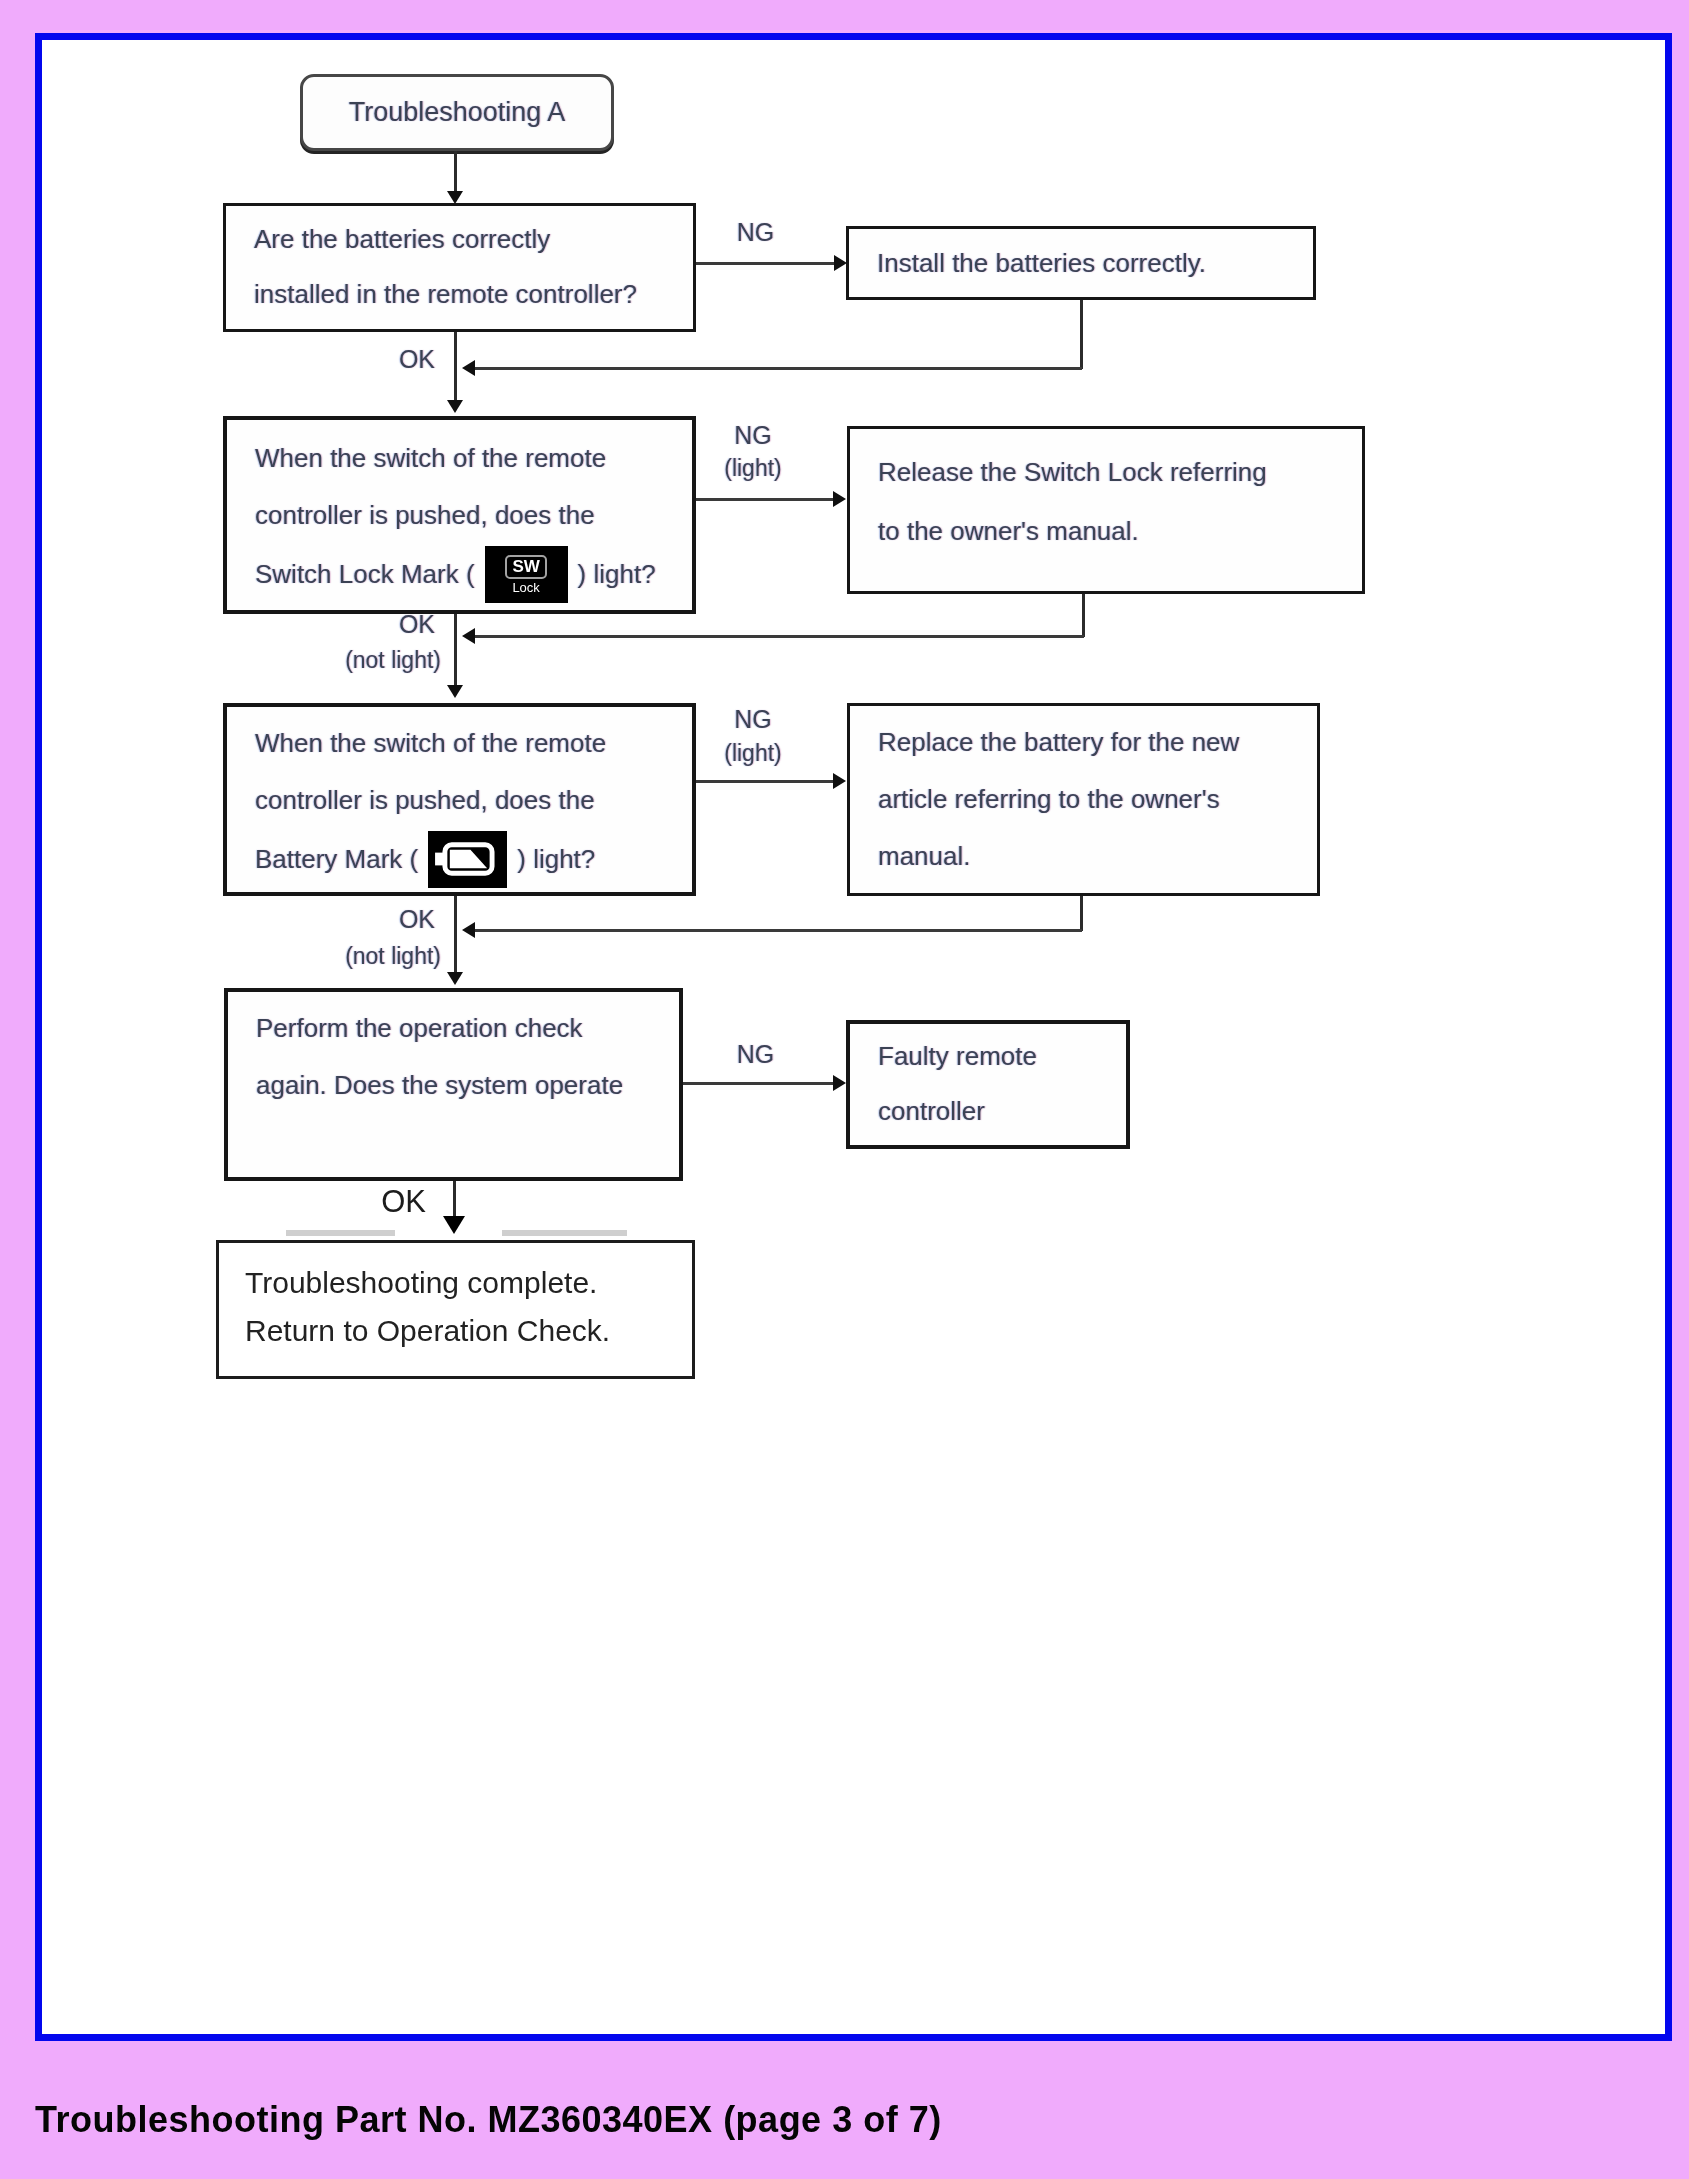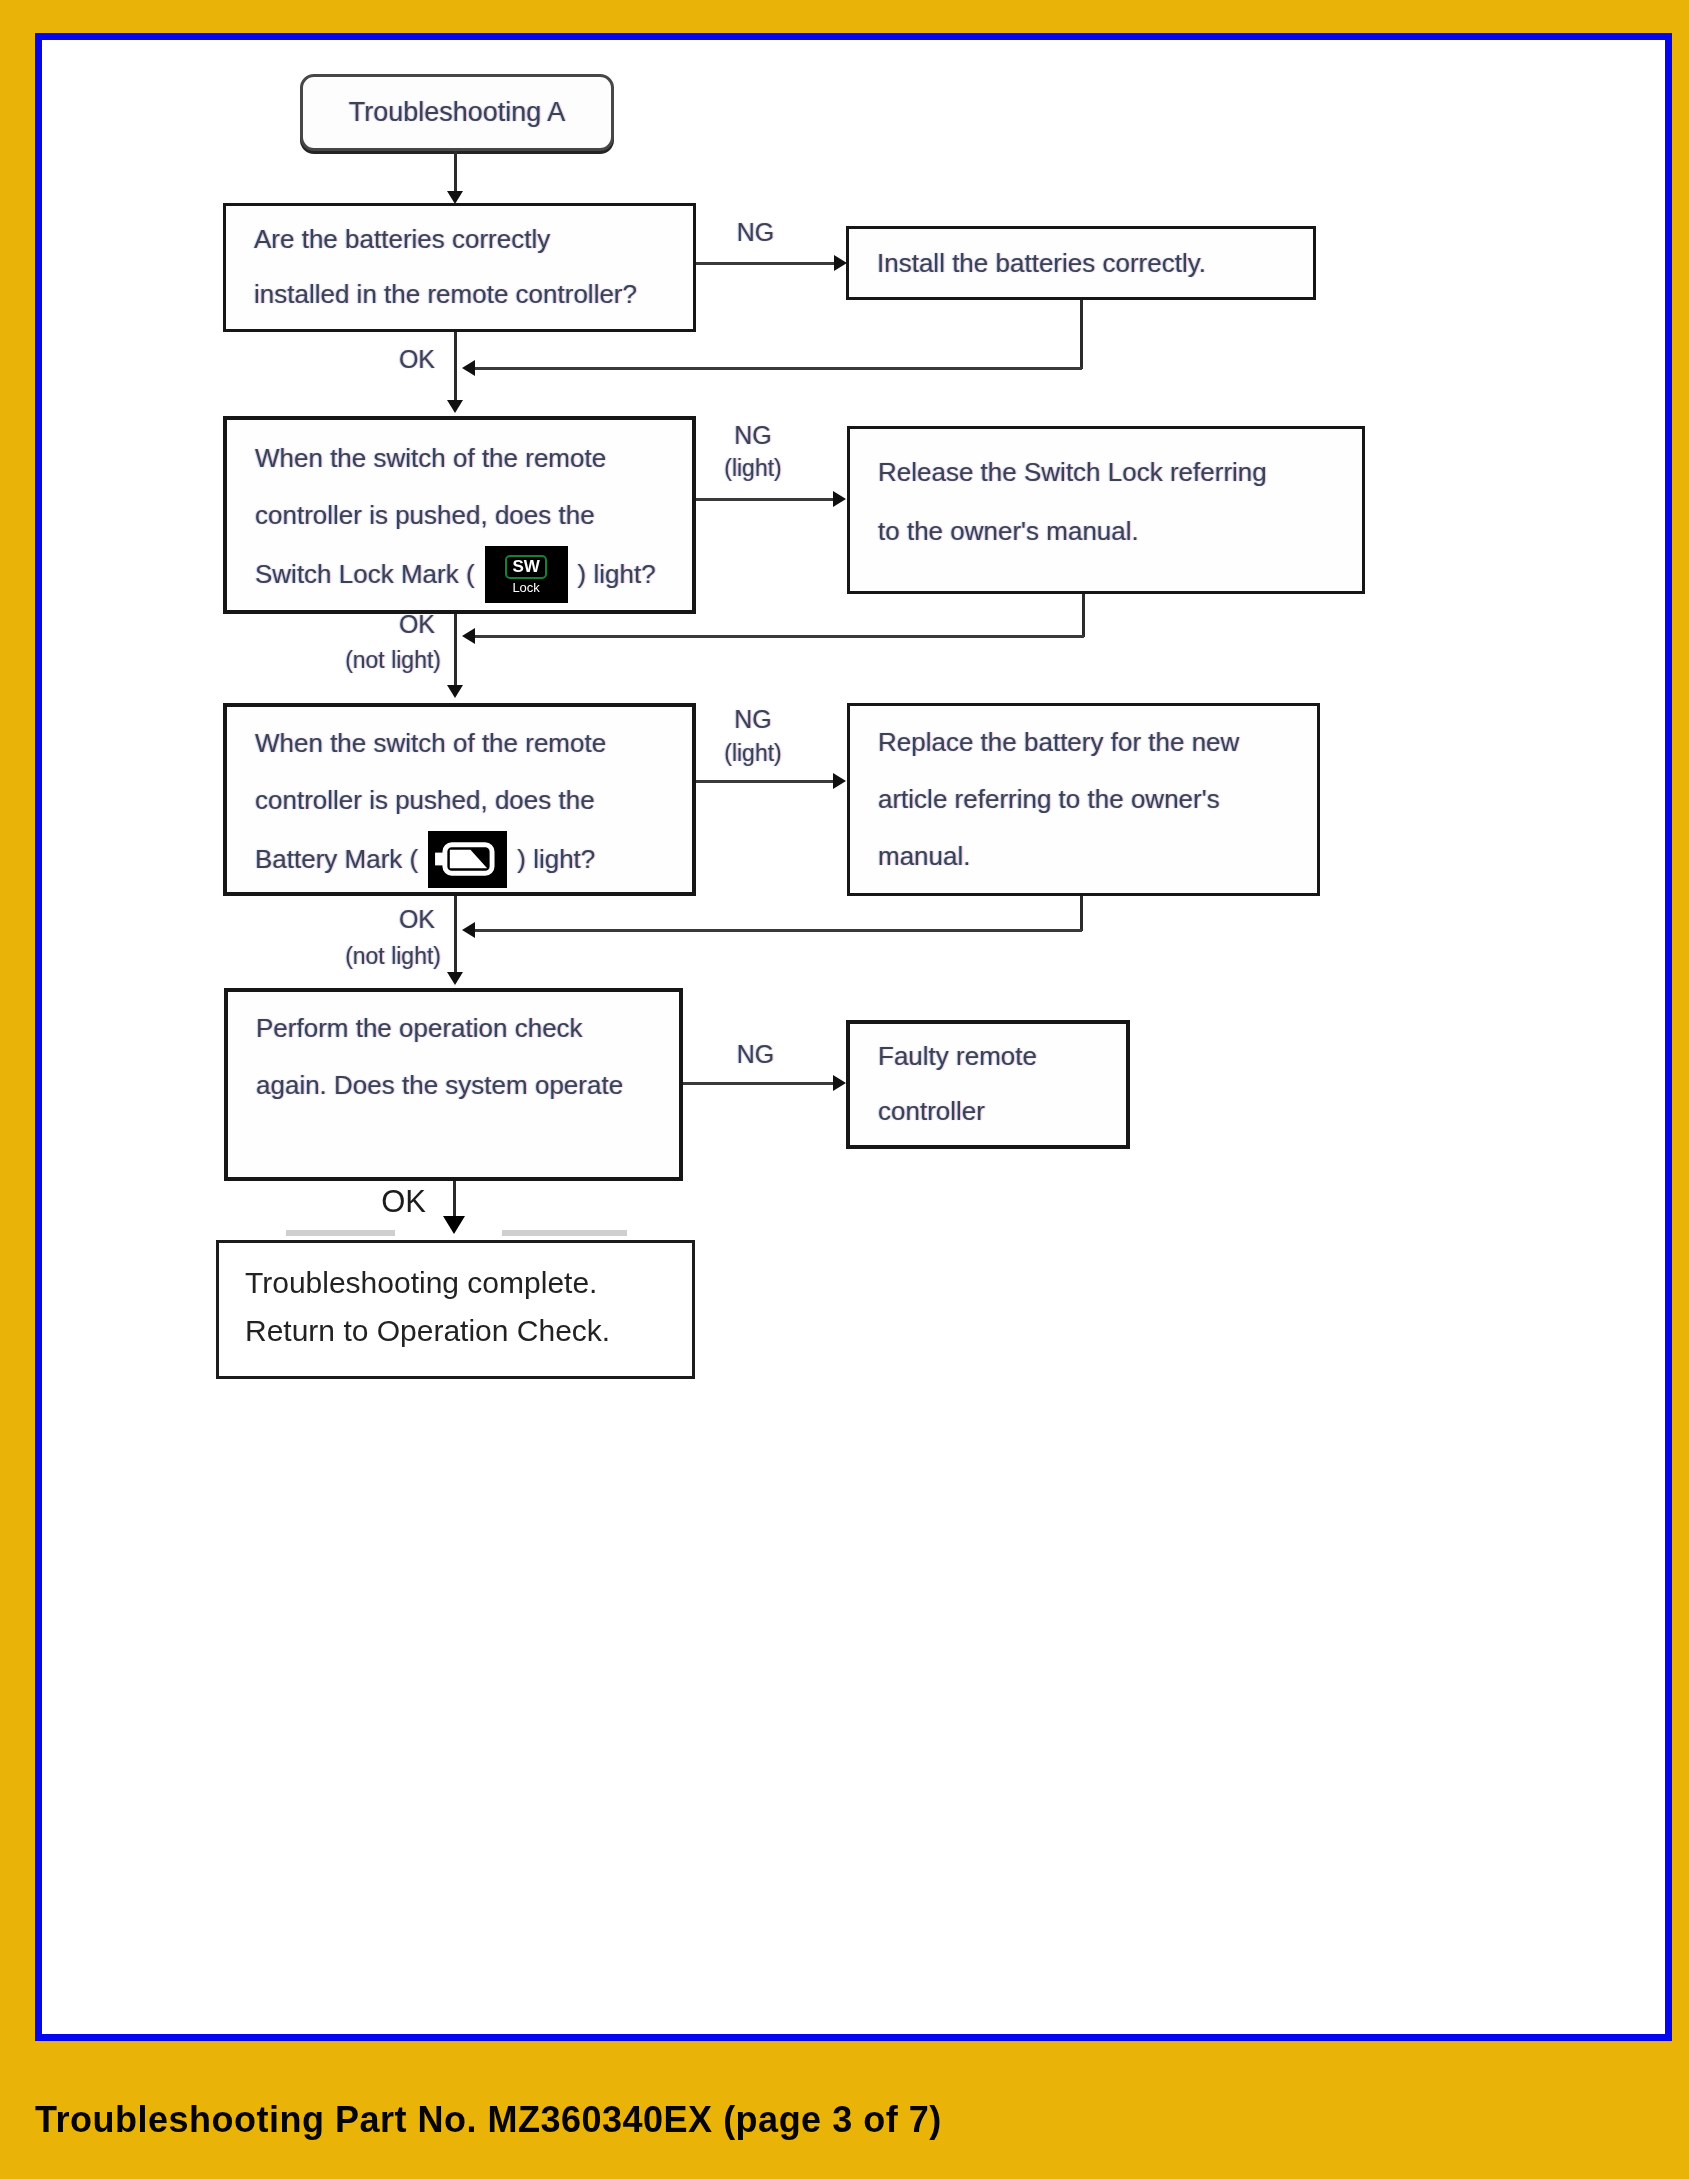--- a/index.html
+++ b/index.html
@@ -1,17 +1,17 @@
 <!DOCTYPE html>
 <html><head>
 <meta charset="utf-8">
 <style>
   html,body{margin:0;padding:0;background:#ffffff;}
   .page{
-    position:relative;width:1690px;height:2179px;background:#eab308;overflow:hidden;
+    position:relative;width:1690px;height:2179px;background:#f0abfc;overflow:hidden;
     font-family:"Liberation Sans","DejaVu Sans",sans-serif;
   }
   .frame{
     position:absolute;left:35px;top:33px;width:1637px;height:2008px;
     border:7px solid #0306ee;box-sizing:border-box;background:#ffffff;
   }
   
   .node{
     position:absolute;background:#fefefe;border:3px solid #161616;box-sizing:border-box;
     color:#3b4254;font-size:26px;
@@ -36,21 +36,21 @@
   .lbl{position:absolute;color:#3b4254;font-size:25px;}
   .lbl.c{text-align:center;}
   .lbl.r{text-align:right;}
   .lbl.big{color:#1c1c1c;font-size:31px;text-shadow:none;}
   
   .swlock{
     display:inline-flex;flex-direction:column;align-items:center;justify-content:center;
     width:83px;height:57px;background:#000;margin:0 10px;flex:0 0 auto;
   }
   .swlock .sw{
-    color:#fff;font-size:17px;font-weight:bold;border:2px solid #15803d;border-radius:5px;
+    color:#fff;font-size:17px;font-weight:bold;border:2px solid #a3a3a3;border-radius:5px;
     padding:0 5px;line-height:20px;
   }
   .swlock .lk{color:#fff;font-size:13px;line-height:15px;margin-top:1px;}
   .batt{
     display:inline-flex;align-items:center;justify-content:center;
     width:79px;height:57px;background:#000;margin:0 10px;flex:0 0 auto;
   }
   
   .bar{position:absolute;height:6px;background:#cfcfcf;}
   .caption{

